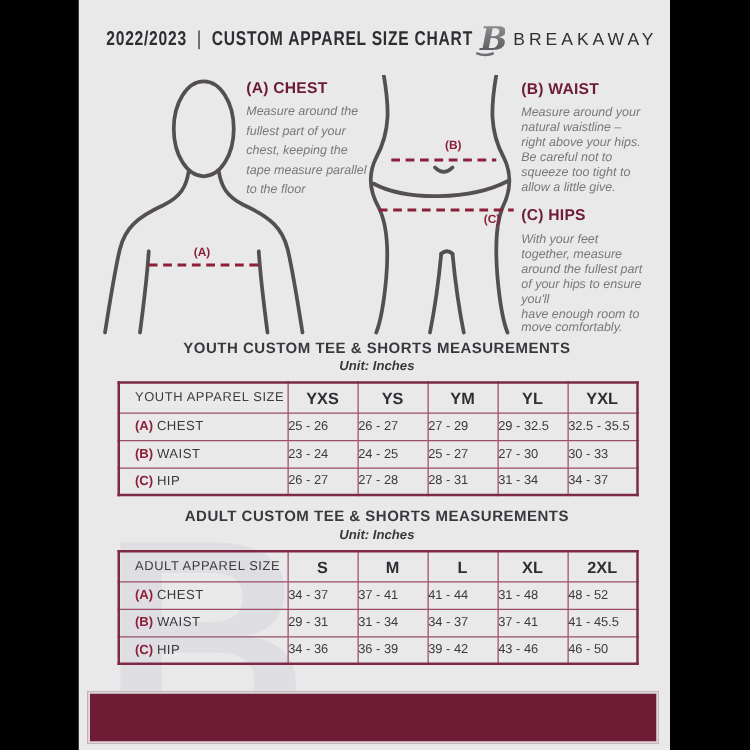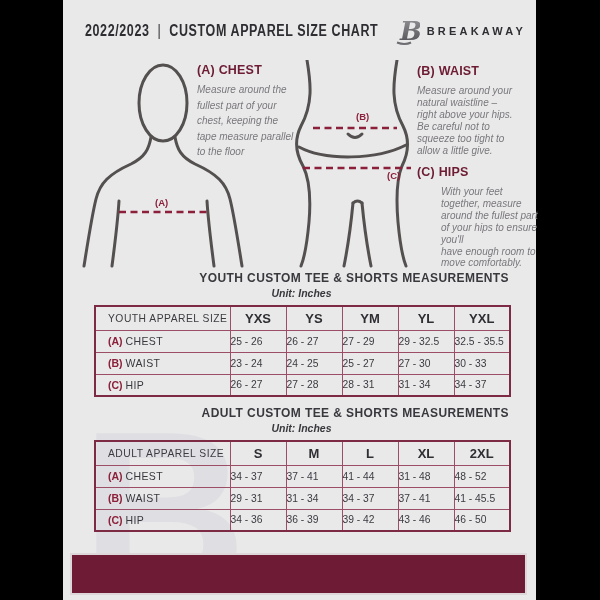--- a/index.html
+++ b/index.html
@@ -6,37 +6,37 @@
   body{width:600px;height:600px;position:relative;overflow:hidden;
        font-family:"Liberation Sans","DejaVu Sans",sans-serif;}
   .page{position:absolute;left:63px;top:0;width:473px;height:600px;background:#e9e9ea;}
 
   
   .hdr-title{position:absolute;left:22px;top:22px;white-space:nowrap;
     font-weight:700;font-size:12.5px;color:#2e2d32;letter-spacing:.6px;
     transform:scaleY(1.28);transform-origin:left top;}
   .hdr-title .pipe{font-weight:400;padding:0 8px;color:#2e2d32;}
   .brand{position:absolute;top:16px;right:10px;display:flex;align-items:center;gap:7px;}
-  .brand-name{font-size:11px;font-weight:700;letter-spacing:3.2px;color:#2f2e33;}
+  .brand-name{font-size:14px;font-weight:400;letter-spacing:3.2px;color:#2f2e33;}
 
   
   .fig{position:absolute;}
   .fig path,.fig ellipse{fill:none;stroke:#54504f;stroke-width:3;stroke-linecap:round;}
   .fig line{stroke:#8c1f39;stroke-width:2.4;stroke-dasharray:7 4.5;}
   .fig-marker{position:absolute;font-size:9.5px;font-weight:700;color:#8c1f39;z-index:3;}
 
   
   .ins-head{position:absolute;font-size:12.5px;font-weight:700;color:#6d1c33;letter-spacing:.2px;}
   .ins-text{position:absolute;font-size:10px;font-style:italic;color:#7a777c;
     white-space:pre-line;}
   .ins-text.loose{line-height:15.5px;}
   .ins-text.tight{line-height:11.9px;}
 
   
-  .sec-title{position:absolute;left:31px;width:415px;text-align:right;
+  .sec-title{position:absolute;left:31px;width:415px;text-align:center;
     font-size:12px;font-weight:700;color:#39383d;letter-spacing:.4px;}
   .sec-unit{position:absolute;left:31px;width:415px;text-align:center;
     font-size:10.5px;font-style:italic;font-weight:600;color:#39383d;}
 
   
   table.size{position:absolute;left:31px;border-collapse:collapse;table-layout:fixed;
     width:415px;border:2px solid #7d2a45;z-index:2;background:transparent;}
   table.size col.c0{width:135px;} table.size col.cn{width:56px;}
   table.size td,table.size th{border:1px solid #9b4e66;padding:0;}
   table.size tr.hd{height:24px;} table.size tr.rw{height:22px;}
@@ -112,21 +112,21 @@
 
   <div class="ins-head" style="left:354px;top:64px;">(B) WAIST</div>
   <div class="ins-text tight" style="left:354px;top:85px;width:116px;">Measure around your
 natural waistline –
 right above your hips.
 Be careful not to
 squeeze too tight to
 allow a little give.</div>
 
   <div class="ins-head" style="left:354px;top:165px;">(C) HIPS</div>
-  <div class="ins-text tight" style="left:354px;top:186px;width:116px;margin-left:24px;">With your feet
+  <div class="ins-text tight" style="left:354px;top:186px;width:116px;">With your feet
 together, measure
 around the fullest part
 of your hips to ensure
 you'll
 have enough room to
 move comfortably.</div>
 
   <div class="sec-title" style="top:271px;">YOUTH CUSTOM TEE &amp; SHORTS MEASUREMENTS</div>
   <div class="sec-unit" style="top:287px;">Unit: Inches</div>
 

